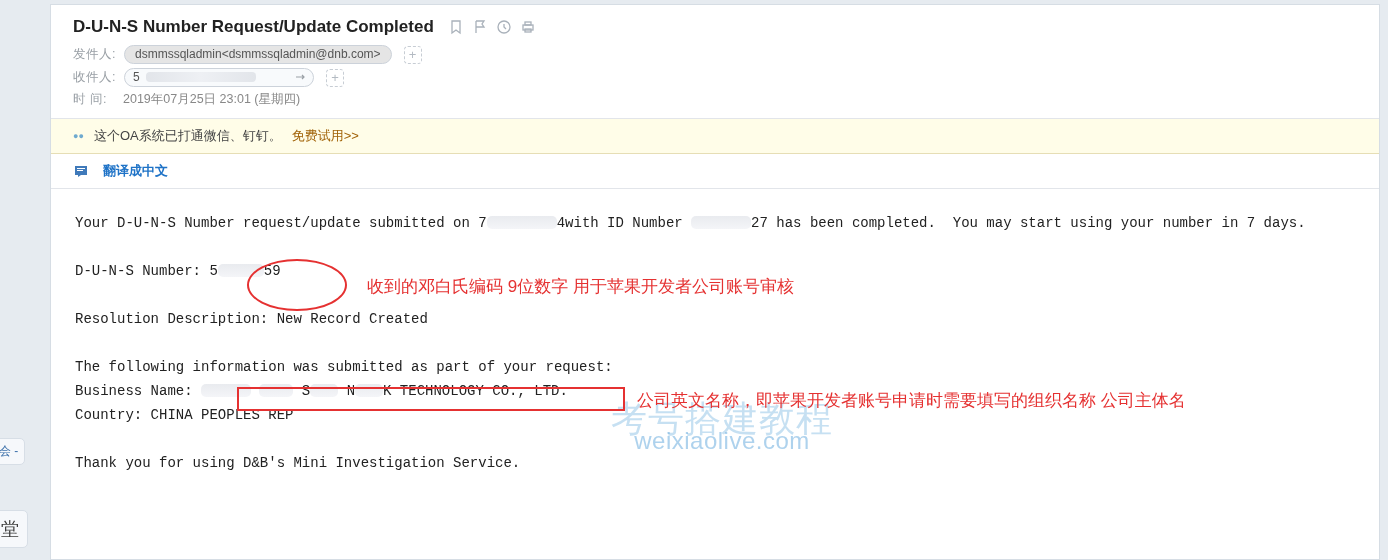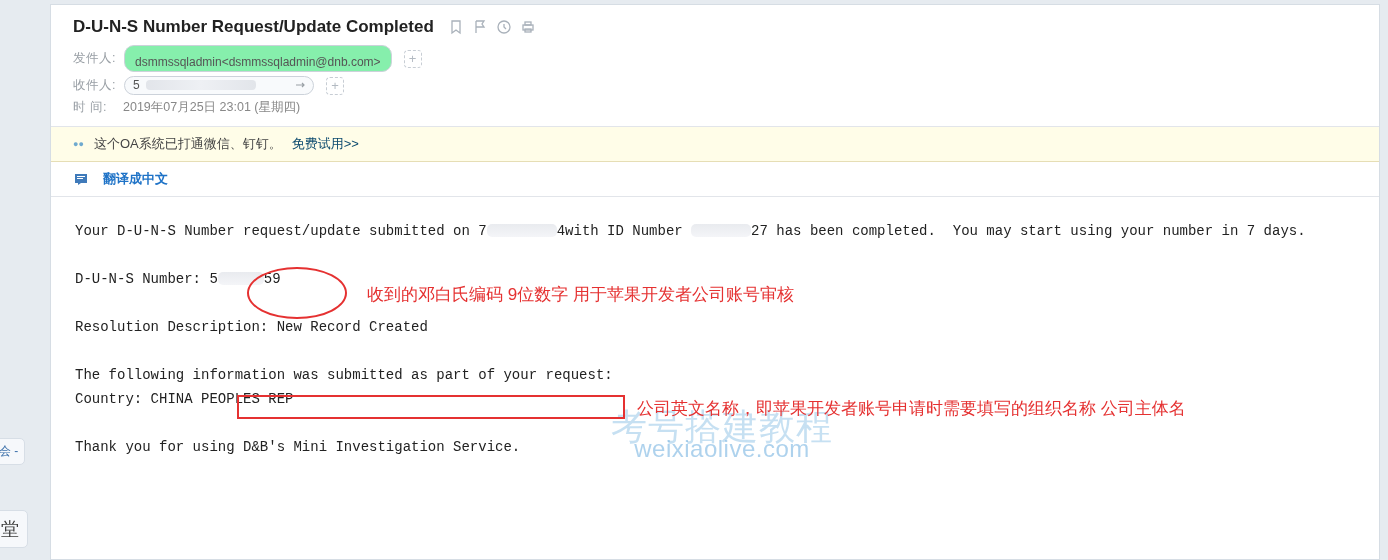--- a/index.html
+++ b/index.html
@@ -73,22 +73,22 @@
     align-items: center;
     padding: 2px 22px;
     font-size: 12.5px;
     color: #888;
     gap: 8px;
   }
   .meta-label { color: #9aa0a6; min-width: 42px; letter-spacing: 0.5px; }
   .chip {
     border: 1px solid #ccd2da;
     border-radius: 10px;
-    padding: 9px 10px 2px 10px;
-    background: #86efac;
+    padding: 1px 10px 2px 10px;
+    background: #e5e5e5;
     color: #555;
     font-size: 12px;
   }
   .chip-plus {
     display:inline-flex; align-items:center; justify-content:center;
     width: 18px; height: 18px;
     border: 1px dashed #c7cdd4;
     border-radius: 4px;
     color: #b3bac2;
     font-size: 13px;
@@ -119,21 +119,21 @@
     border-top: 1px solid #e2e5ea;
     border-bottom: 1px solid #e6deb5;
     background: #fffde8;
     padding: 8px 22px;
     display: flex;
     align-items: center;
     gap: 10px;
     font-size: 13px;
     color: #444;
   }
-  .banner a { color: #0c4a6e; text-decoration: none; }
+  .banner a { color: #a16207; text-decoration: none; }
   .banner .dot { color:#6faacf; font-size:9px; }
 
   .translate-row {
     border-bottom: 1px solid #e2e5ea;
     padding: 8px 22px;
     display: flex;
     align-items: center;
     gap: 14px;
     font-size: 13px;
     font-weight: bold;
@@ -289,20 +289,21 @@
       <div class="wm-en">weixiaolive.com</div>
     </div>
 
     <p><span>Your D-U-N-S Number request/update submitted on 7</span><span class="redact" style="width:70px"></span><span>4with ID Number </span><span class="redact" style="width:60px"></span><span>27 has been completed.  You may start using your number in 7 days.</span></p>
     <p>&nbsp;</p>
     <p><span>D-U-N-S Number: 5</span><span class="redact" style="width:46px"></span><span>59</span></p>
     <p>&nbsp;</p>
     <p>Resolution Description: New Record Created</p>
     <p>&nbsp;</p>
     <p>The following information was submitted as part of your request:</p>
+    <p><span>Business Name: </span><span class="redact" style="width:50px"></span> <span class="redact" style="width:34px"></span> <span>S</span><span class="redact" style="width:28px"></span> <span>N</span><span class="redact" style="width:28px"></span><span>K TECHNOLOGY CO., LTD.</span></p>
     <p>Country: CHINA PEOPLES REP</p>
     <p>&nbsp;</p>
     <p>Thank you for using D&amp;B's Mini Investigation Service.</p>
 
     <div class="ellipse"></div>
     <div class="red-box"></div>
     <div class="red-note anno1">收到的邓白氏编码 9位数字   用于苹果开发者公司账号审核</div>
     <div class="red-note anno2">公司英文名称，即苹果开发者账号申请时需要填写的组织名称 公司主体名</div>
   </div>
 

